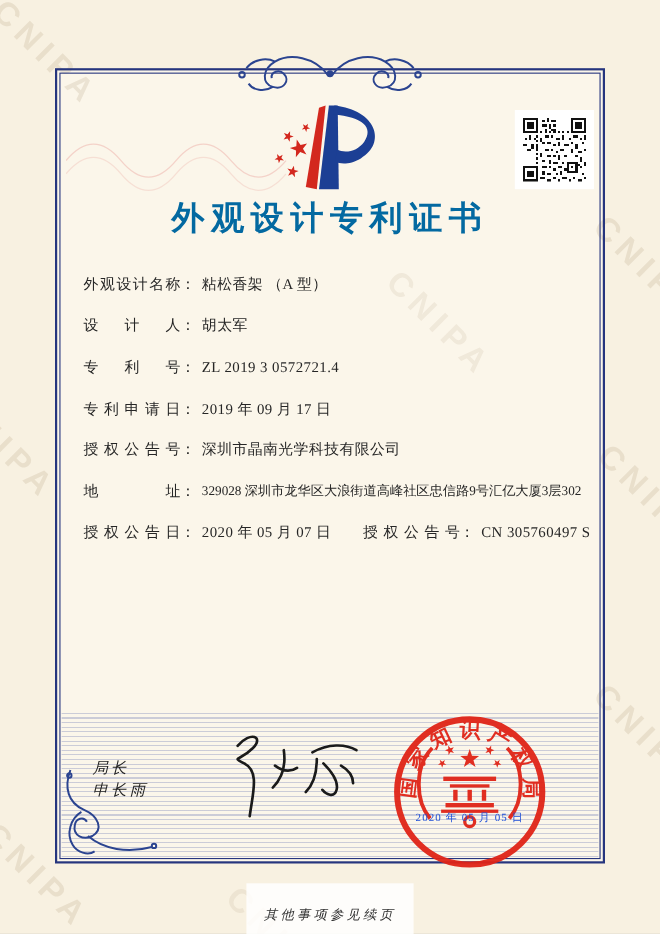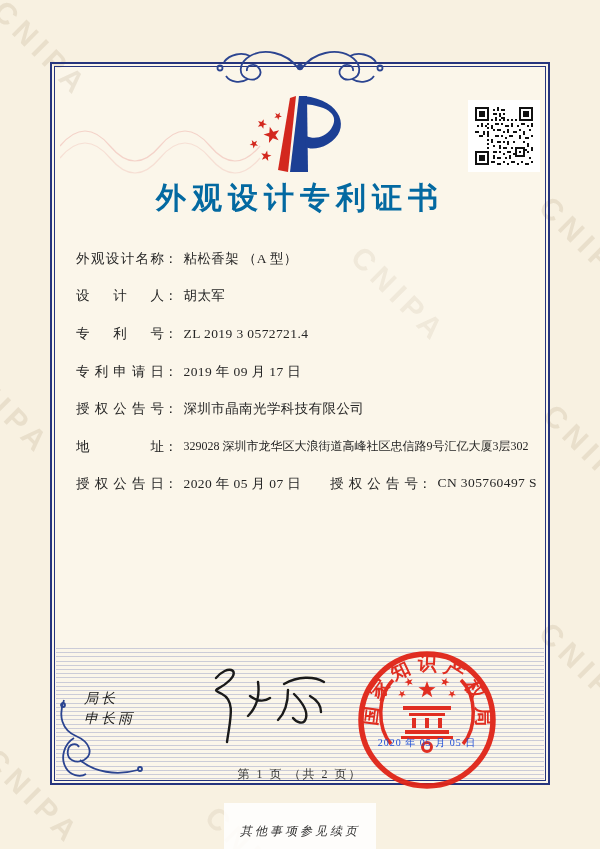--- a/index.html
+++ b/index.html
@@ -36,21 +36,21 @@
   }
   .fields{position:absolute;left:76px;top:240px;width:450px;}
   .frow{display:flex;align-items:center;height:37.6px;font-size:13.5px;color:#262626;}
   .flabel{
     display:inline-block;width:88px;flex:none;
     text-align:justify;text-align-last:justify;
   }
   .colon{margin-right:6px;flex:none;}
   .fvalue{letter-spacing:.4px;white-space:nowrap;}
   .fvalue.small{font-size:12px;letter-spacing:0;}
-  .gcell{display:flex;align-items:flex-start;}
+  .gcell{display:flex;align-items:center;}
   .gcell.first{width:254px;flex:none;}
   .paras{
     position:absolute;left:76px;top:498px;width:448px;
     font-size:12.4px;line-height:21.8px;color:#1f1f1f;font-style:italic;text-align:justify;
   }
   .paras p{margin:0;text-indent:2em;}
   .director{
     position:absolute;left:84px;top:690px;
     font-family:"Liberation Sans","DejaVu Sans",sans-serif;
     font-size:14px;font-weight:500;letter-spacing:3px;color:#222;font-style:italic;
@@ -242,19 +242,18 @@
       <rect x="46" y="88" width="52" height="3"></rect>
     </g>
     <g stroke="#e02417" fill="none">
       <path d="M36,96 C22,80 22,48 38,32" stroke-width="3.5"></path>
       <path d="M108,96 C122,80 122,48 106,32" stroke-width="3.5"></path>
       <circle cx="72" cy="99" r="4.5" stroke-width="3"></circle>
     </g>
   </svg>
   <div class="seal-date">2020 年 05 月 05 日</div>
 
-  <div class="page-info">第 1 页 （共 2 页）</div>
 
   <div class="footer-note">
     <span>其他事项参见续页</span>
   </div>
 
 </div>
 
 </body></html>

